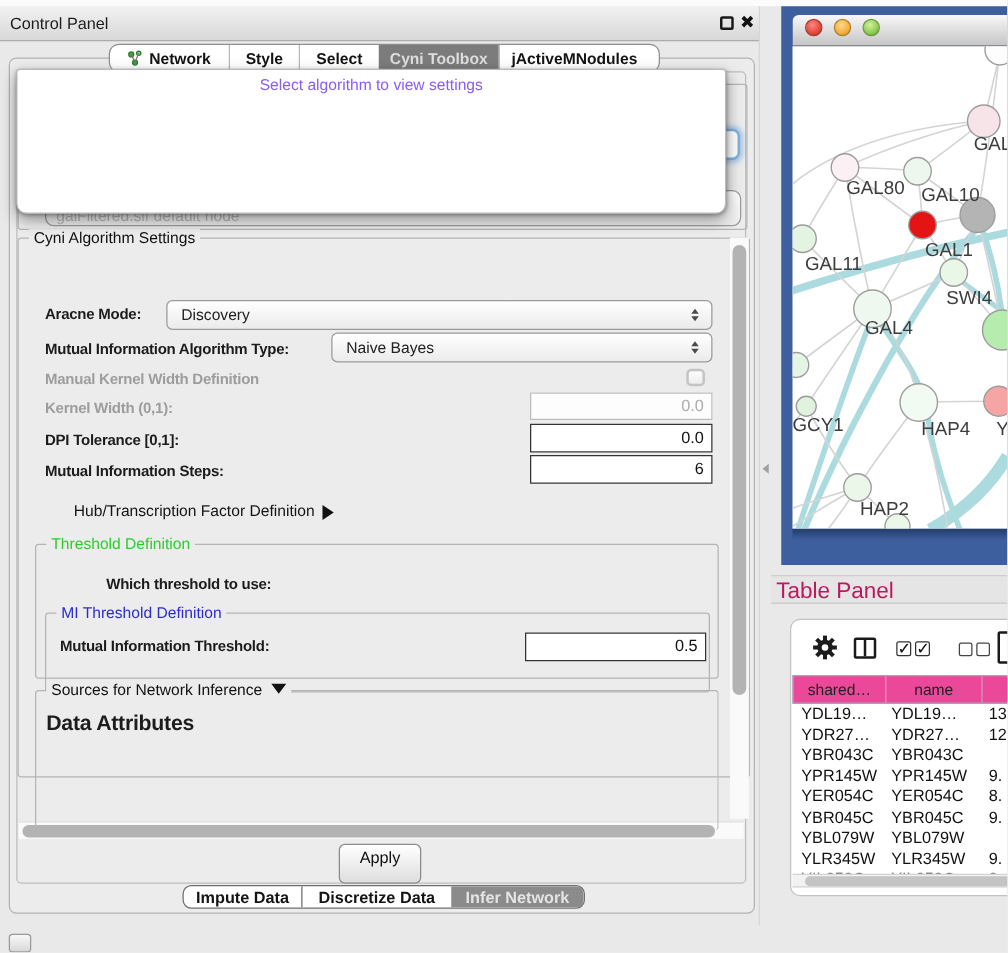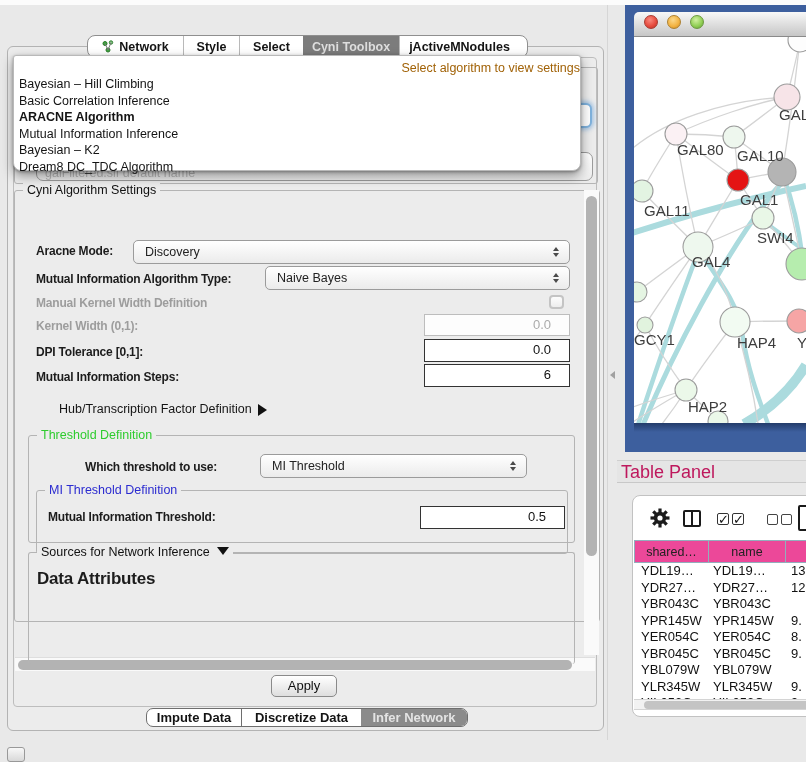--- a/index.html
+++ b/index.html
@@ -8,21 +8,21 @@
 #root{position:relative;width:806px;height:762px;overflow:hidden;background:#e9e9e9}
 .abs{position:absolute}
 .fs{position:absolute;border:1px solid #b4b4b4;border-radius:3px}
 .fs>.lg{position:absolute;top:-8px;left:8px;background:#ececec;padding:0 4px;font-size:12.5px;white-space:nowrap}
 .blbl{position:absolute;font-weight:bold;font-size:12px;color:#1c1c1c;letter-spacing:-0.2px;white-space:nowrap}
 .combo{position:absolute;border:1px solid #9b9b9b;border-radius:5px;background:linear-gradient(#ffffff,#ebebeb);font-size:12.5px;color:#222}
 .combo .txt{padding-left:11px;white-space:nowrap}
 .spin{position:absolute;right:9px;top:50%;margin-top:-6px;width:8px;height:12px}
 .spin:before{content:"";position:absolute;top:1px;left:1px;border-left:3px solid transparent;border-right:3px solid transparent;border-bottom:4px solid #4a4a4a}
 .spin:after{content:"";position:absolute;bottom:1px;left:1px;border-left:3px solid transparent;border-right:3px solid transparent;border-top:4px solid #4a4a4a}
-.inp{position:absolute;background:#fff;font-size:13px;text-align:right;padding-right:18px}
+.inp{position:absolute;background:#fff;font-size:13px;text-align:right;padding-right:6px}
 .inp.en{border:1.5px solid #333;color:#111}
 .inp.dis{border:1px solid #bdbdbd;color:#ababab;background:#fdfdfd}
 .tabseg{height:100%;display:flex;align-items:center;justify-content:center;font-weight:bold;font-size:12.5px;color:#141414;white-space:nowrap}
 .tabsep{border-left:1px solid #b9b9b9}
 .seldark{background:#7c7c7c;color:#dedede}
 .listitem{height:17px;line-height:17px;font-size:13px;color:#fff;padding-left:5px;white-space:nowrap}
 .trow{display:flex;height:16.5px;line-height:16.5px;font-size:13px;color:#111}
 .trow .c1{width:75px;padding-left:7px;overflow:hidden;white-space:nowrap}
 .trow .c2{width:77px;padding-left:4px;overflow:hidden;white-space:nowrap}
 .trow .c3{flex:1;padding-left:5px;overflow:hidden;white-space:nowrap}
@@ -31,29 +31,34 @@
 </style>
 </head>
 <body>
 
 <div id="root">
 
   <div class="abs" style="left:0;top:0;width:806px;height:5px;background:#fcfcfc"></div>
 
   <div class="abs" style="left:0;top:5px;width:608px;height:735px;background:#e9e9e9">
 
+    <div class="abs" style="left:0;top:0;width:608px;height:28px;background:linear-gradient(#f2f2f2,#d8d8d8);border-bottom:1px solid #acacac">
+      <div class="abs" style="left:8px;top:0;height:28px;line-height:28px;font-size:13px;color:#1c1c1c">Control Panel</div>
+      <div class="abs" style="left:576px;top:8px;width:11px;height:11px;border:2px solid #1a1a1a;border-radius:2px;background:transparent"></div>
+      <div class="abs" style="left:592px;top:0px;height:28px;line-height:26px;font-size:14px;font-weight:bold;color:#111;font-family:'DejaVu Sans',sans-serif">✖</div>
+    </div>
 
     <div class="abs" style="left:7px;top:41px;width:597px;height:685px;border:1px solid #b3b3b3;border-radius:6px;background:#ececec"></div>
 
     <div class="abs" style="left:13px;top:52px;width:584px;height:650px;border:1px solid #bdbdbd;border-radius:4px;background:#ececec"></div>
 
     <div class="abs" style="left:14px;top:62px;width:584px;height:117px;border:1px solid #b5b5b5;border-radius:3px"></div>
     <div class="abs" style="left:30px;top:98px;width:562px;height:25px;border:2px solid #7fb2dd;border-radius:6px;background:#fff;box-shadow:0 0 4px 2px rgba(110,165,220,0.55)"></div>
     <div class="abs" style="left:36px;top:147px;width:557px;height:29px;border:1px solid #9c9c9c;border-radius:7px;background:linear-gradient(#ffffff,#ececec)">
-      <div style="padding-left:8px;margin-top:13px;font-size:12.5px;color:#b9b9b9;white-space:nowrap">galFiltered.sif default name</div>
+      <div style="padding-left:8px;margin-top:13px;font-size:12.5px;color:#b9b9b9;white-space:nowrap">galFiltered.sif default node</div>
     </div>
 
     <div class="abs" style="left:87px;top:30px;width:441px;height:23px;background:#ffffff;border:1px solid #8f8f8f;border-radius:8px;display:flex;overflow:hidden">
       <div class="tabseg" style="width:95px">
         <svg width="12" height="13" viewBox="0 0 12 13" style="margin-right:5px">
             <circle cx="3" cy="3.5" r="2" fill="#3fa53f" stroke="#2c7a2c"></circle>
             <circle cx="9" cy="2.5" r="1.7" fill="#8fd08f" stroke="#2c7a2c"></circle>
             <circle cx="6" cy="10" r="2" fill="#3fa53f" stroke="#2c7a2c"></circle>
             <line x1="3" y1="3.5" x2="6" y2="10" stroke="#777" stroke-width="1"></line>
             <line x1="9" y1="2.5" x2="6" y2="10" stroke="#777" stroke-width="1"></line>
@@ -68,29 +73,21 @@
         </div>
       <div class="tabseg seldark" style="width:96px">
           <span>Cyni Toolbox</span>
         </div>
       <div class="tabseg tabsep" style="width:120px">
           <span>jActiveMNodules</span>
         </div>
     </div>
 
     <div class="abs" style="left:13px;top:50px;width:568px;height:116px;background:#fff;border:1px solid #b9b9b9;border-radius:3px 3px 8px 8px;box-shadow:0 5px 12px rgba(0,0,0,0.4),0 1px 3px rgba(0,0,0,0.3);z-index:20">
-      <div style="text-align:right;margin-top:5px;font-size:12.5px;color:#a16207;white-space:nowrap">Select algorithm to view settings</div>
-      <div style="margin-top:1px">
-        <div class="ddl-item">Bayesian – Hill Climbing</div>
-        <div class="ddl-item">Basic Correlation Inference</div>
-        <div class="ddl-item" style="font-weight:bold">ARACNE Algorithm</div>
-        <div class="ddl-item">Mutual Information Inference</div>
-        <div class="ddl-item">Bayesian – K2</div>
-        <div class="ddl-item">Dream8 DC_TDC Algorithm</div>
-      </div>
+      <div style="text-align:center;margin-top:5px;font-size:12.5px;color:#8b5cf6;white-space:nowrap">Select algorithm to view settings</div>
     </div>
 
     <div class="fs" style="left:14px;top:185px;width:586px;height:432px;background:#ececec">
       <span class="lg" style="color:#111">Cyni Algorithm Settings</span>
     </div>
 
     <div class="abs" style="left:584px;top:185px;width:15px;height:465px;background:#fafafa">
       <div class="abs" style="left:2px;top:6px;width:11px;height:360px;background:#b3b3b3;border-radius:6px"></div>
     </div>
 
@@ -117,36 +114,32 @@
     <div class="blbl" style="left:36px;top:365px">Mutual Information Steps:</div>
     <div class="inp en" style="left:424px;top:359px;width:146px;height:23px;line-height:19px">6</div>
 
     <div class="abs" style="left:59px;top:397px;font-size:12.5px;color:#141414;white-space:nowrap">Hub/Transcription Factor Definition</div>
     <div class="abs" style="left:258px;top:399px;width:0;height:0;border-left:9px solid #111;border-top:6px solid transparent;border-bottom:6px solid transparent"></div>
 
     <div class="fs" style="left:28px;top:430px;width:547px;height:108px">
       <span class="lg" style="color:#2ecc2e">Threshold Definition</span>
     </div>
     <div class="blbl" style="left:85px;top:455px">Which threshold to use:</div>
-    <div class="combo" style="left:260px;top:449px;width:267px;height:24px">
-      <div class="txt" style="line-height:22px">MI Threshold</div>
-      <div class="spin"></div>
-    </div>
     <div class="fs" style="left:36px;top:485px;width:532px;height:64px">
       <span class="lg" style="color:#2b2bd0">MI Threshold Definition</span>
     </div>
     <div class="blbl" style="left:48px;top:505px">Mutual Information Threshold:</div>
     <div class="inp en" style="left:420px;top:501px;width:145px;height:23px;line-height:19px">0.5</div>
 
     <div class="fs" style="left:28px;top:547px;width:547px;height:112px;border-bottom:none">
       <span class="lg" style="color:#111"><span>Sources for Network Inference</span><span style="display:inline-block;margin-left:7px;width:0;height:0;border-top:8px solid #111;border-left:6px solid transparent;border-right:6px solid transparent;vertical-align:1px"></span></span>
     </div>
     <div class="blbl" style="left:37px;top:564px;font-size:17px">Data Attributes</div>
 
-    <div class="abs" style="left:271px;top:670px;width:66px;height:22px;border:1px solid #8a8a8a;border-radius:5px;background:linear-gradient(#ffffff,#dedede);text-align:center;line-height:20px;font-size:13px;color:#111">Apply</div>
+    <div class="abs" style="left:271px;top:670px;width:66px;height:32px;border:1px solid #8a8a8a;border-radius:5px;background:linear-gradient(#ffffff,#dedede);text-align:center;line-height:20px;font-size:13px;color:#111">Apply</div>
 
     <div class="abs" style="left:146px;top:703px;width:322px;height:19px;background:#fff;border:1px solid #6e6e6e;border-radius:7px;display:flex;overflow:hidden">
       <div class="tabseg" style="width:94px;font-size:13px">Impute Data</div>
       <div class="tabseg tabsep" style="width:120px;font-size:13px;border-color:#6e6e6e">Discretize Data</div>
       <div class="tabseg" style="width:106px;font-size:13px;background:#8b8b8b;color:#e4e4e4">Infer Network</div>
     </div>
   </div>
 
   <div class="abs" style="left:610px;top:371px;width:0;height:0;border-right:5px solid #a0a0a0;border-top:4px solid transparent;border-bottom:4px solid transparent"></div>
   <div class="abs" style="left:607px;top:5px;width:1px;height:735px;background:#d6d6d6"></div>

